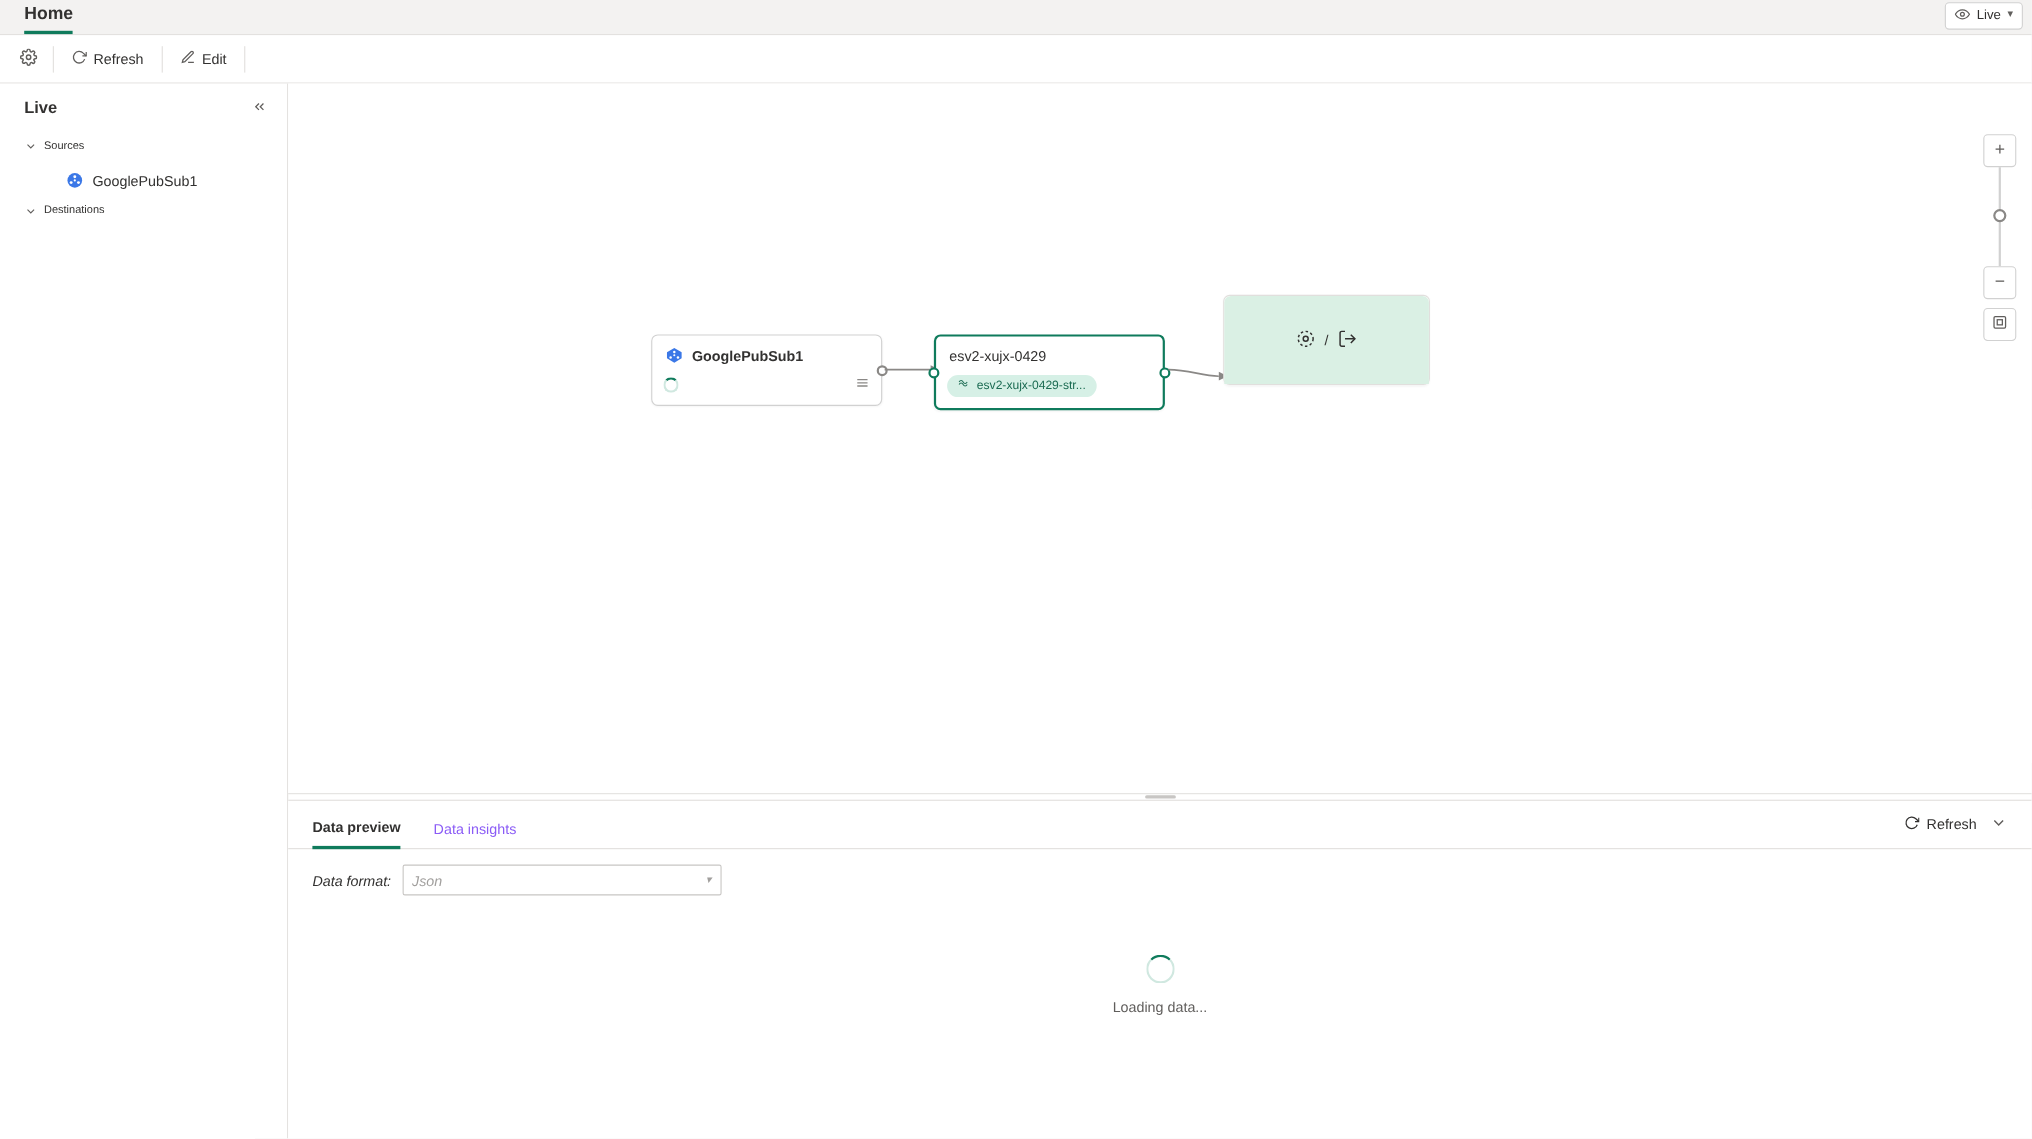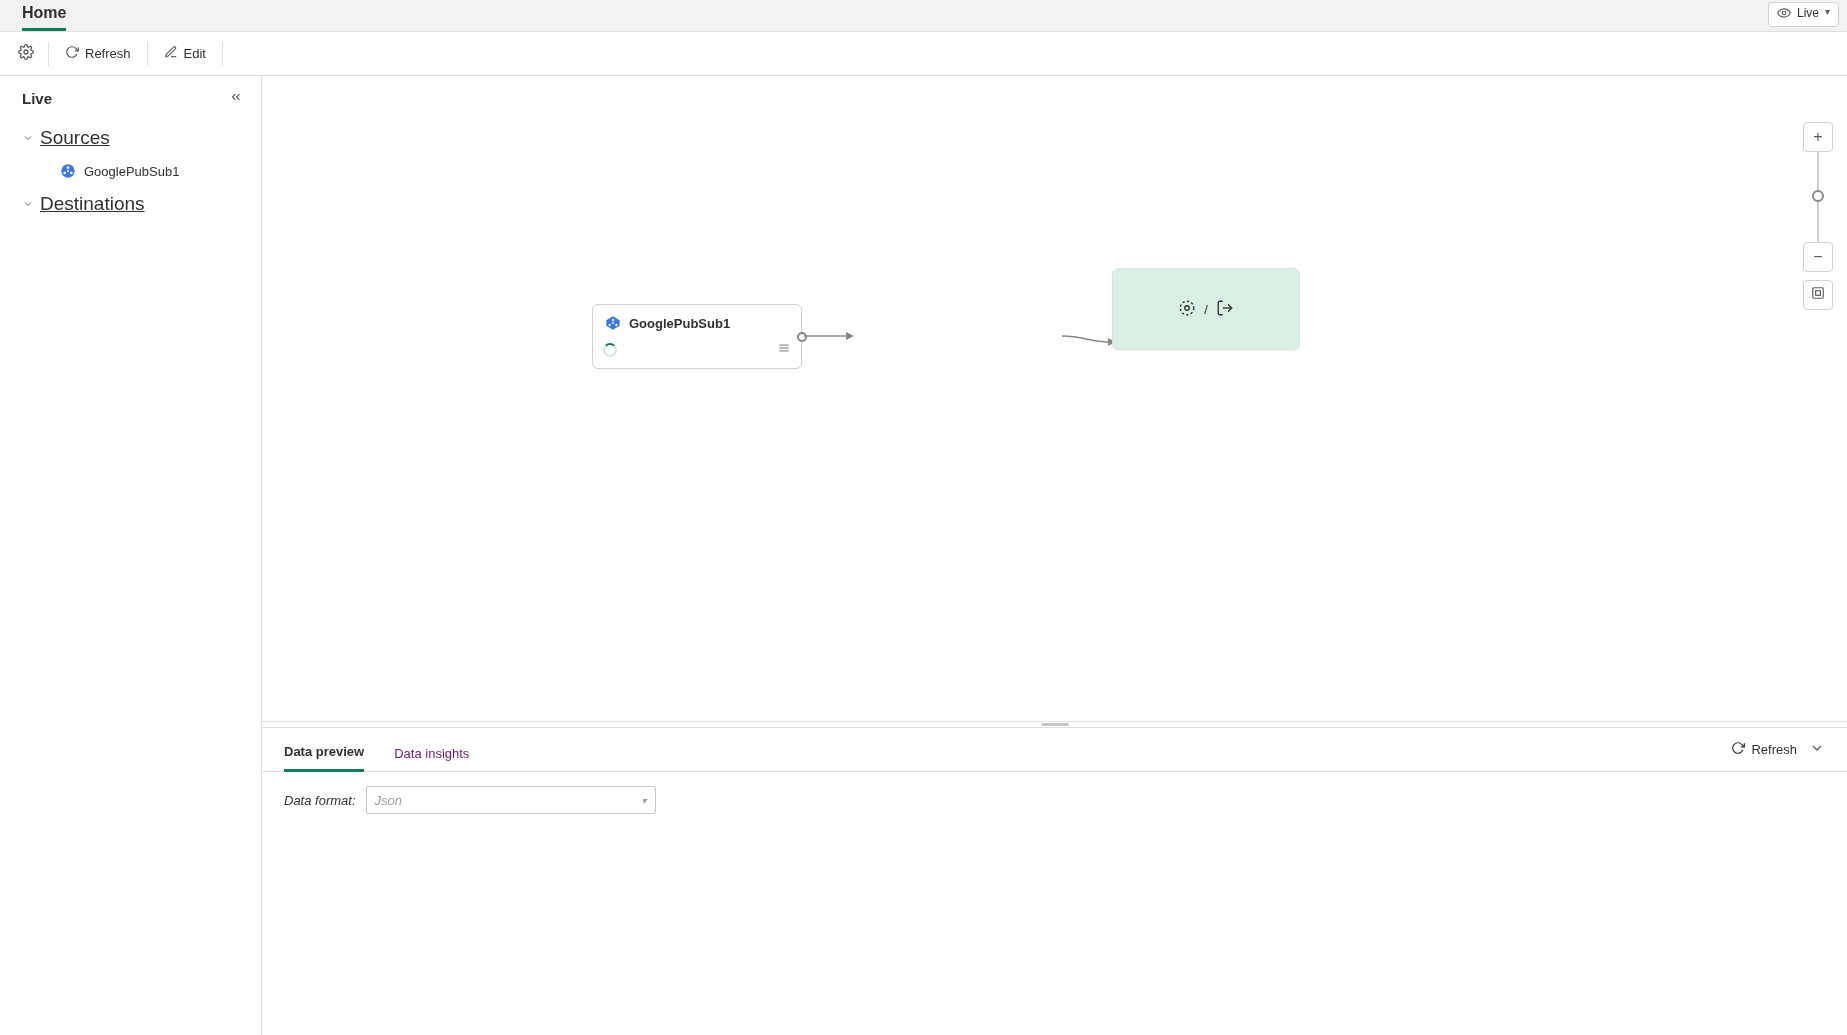--- a/index.html
+++ b/index.html
@@ -103,26 +103,25 @@
   }
   .collapse-btn {
     cursor: pointer;
     color: #605e5c;
   }
   .tree-section {
     padding: 4px 0 0 22px;
   }
   .tree-head {
     display: flex;
-    align-items: center;
+    align-items: flex-start;
     gap: 6px;
-    font-size: 19px;
+    font-size: 10px;
     padding: 6px 0;
     cursor: pointer;
-    text-decoration: underline;
   }
   .tree-item {
     display: flex;
     align-items: center;
     gap: 8px;
     padding: 8px 0 8px 38px;
     font-size: 13px;
     cursor: pointer;
   }
   .pubsub-icon {
@@ -295,21 +294,21 @@
   .bottom-tabs-left {
     display: flex;
     gap: 30px;
     align-items: flex-end;
     height: 100%;
   }
   .bottom-tab {
     font-size: 13px;
     padding: 0 0 10px 0;
     cursor: pointer;
-    color: #701a75;
+    color: #8b5cf6;
     display: flex;
     align-items: flex-end;
     height: 100%;
   }
   .bottom-tab.active {
     font-weight: 700;
     color: #323130;
     border-bottom: 3px solid #0f7b5c;
     margin-bottom: -1px;
   }
@@ -499,20 +498,38 @@
           </span>
         </div>
         <div class="port" style="right:-6px; top:50%; transform:translateY(-50%);"></div>
       </div>
 
       <svg class="connector" style="left:542px; top:254px;" width="50" height="12">
         <line x1="0" y1="6" x2="42" y2="6" stroke="#8a8886" stroke-width="1.5"></line>
         <polygon points="42,2 50,6 42,10" fill="#8a8886"></polygon>
       </svg>
 
+      <div class="node node-selected" style="left:587px; top:228px;">
+        <div class="node-head" style="font-weight:400;">
+          <span>esv2-xujx-0429</span>
+        </div>
+        <div class="node-body">
+          <span class="node-tag">
+            <span>
+              <svg width="11" height="11" viewBox="0 0 24 24" fill="none" stroke="#1b6b52" stroke-width="2">
+                  <path d="M2 12c2-4 6-4 8 0s6 4 8 0"></path>
+                  <path d="M2 7c2-4 6-4 8 0s6 4 8 0"></path>
+                </svg>
+            </span>
+            <span>esv2-xujx-0429-str...</span>
+          </span>
+        </div>
+        <div class="port green" style="left:-7px; top:50%; transform:translateY(-50%);"></div>
+        <div class="port green" style="right:-7px; top:50%; transform:translateY(-50%);"></div>
+      </div>
 
       <svg class="connector" style="left:800px; top:252px;" width="54" height="20">
         <path d="M0 8 C 20 8, 30 14, 46 14" stroke="#8a8886" stroke-width="1.5" fill="none"></path>
         <polygon points="46,10 54,14 46,18" fill="#8a8886"></polygon>
       </svg>
 
       <div class="dest-card" style="left:850px; top:192px;">
         <div class="dest-top">
           <span>
             <svg width="18" height="18" viewBox="0 0 24 24" fill="none" stroke="#323130" stroke-width="1.8">
@@ -582,16 +599,20 @@
       </div>
 
       <div class="format-row">
         <span>Data format:</span>
         <div class="select">
           <span>Json</span>
           <span style="font-size:10px;">▾</span>
         </div>
       </div>
 
+      <div class="loading">
+        <div class="spinner-l"></div>
+        <div>Loading data...</div>
+      </div>
     </div>
 
   </div>
 </div>
 
 </body></html>

